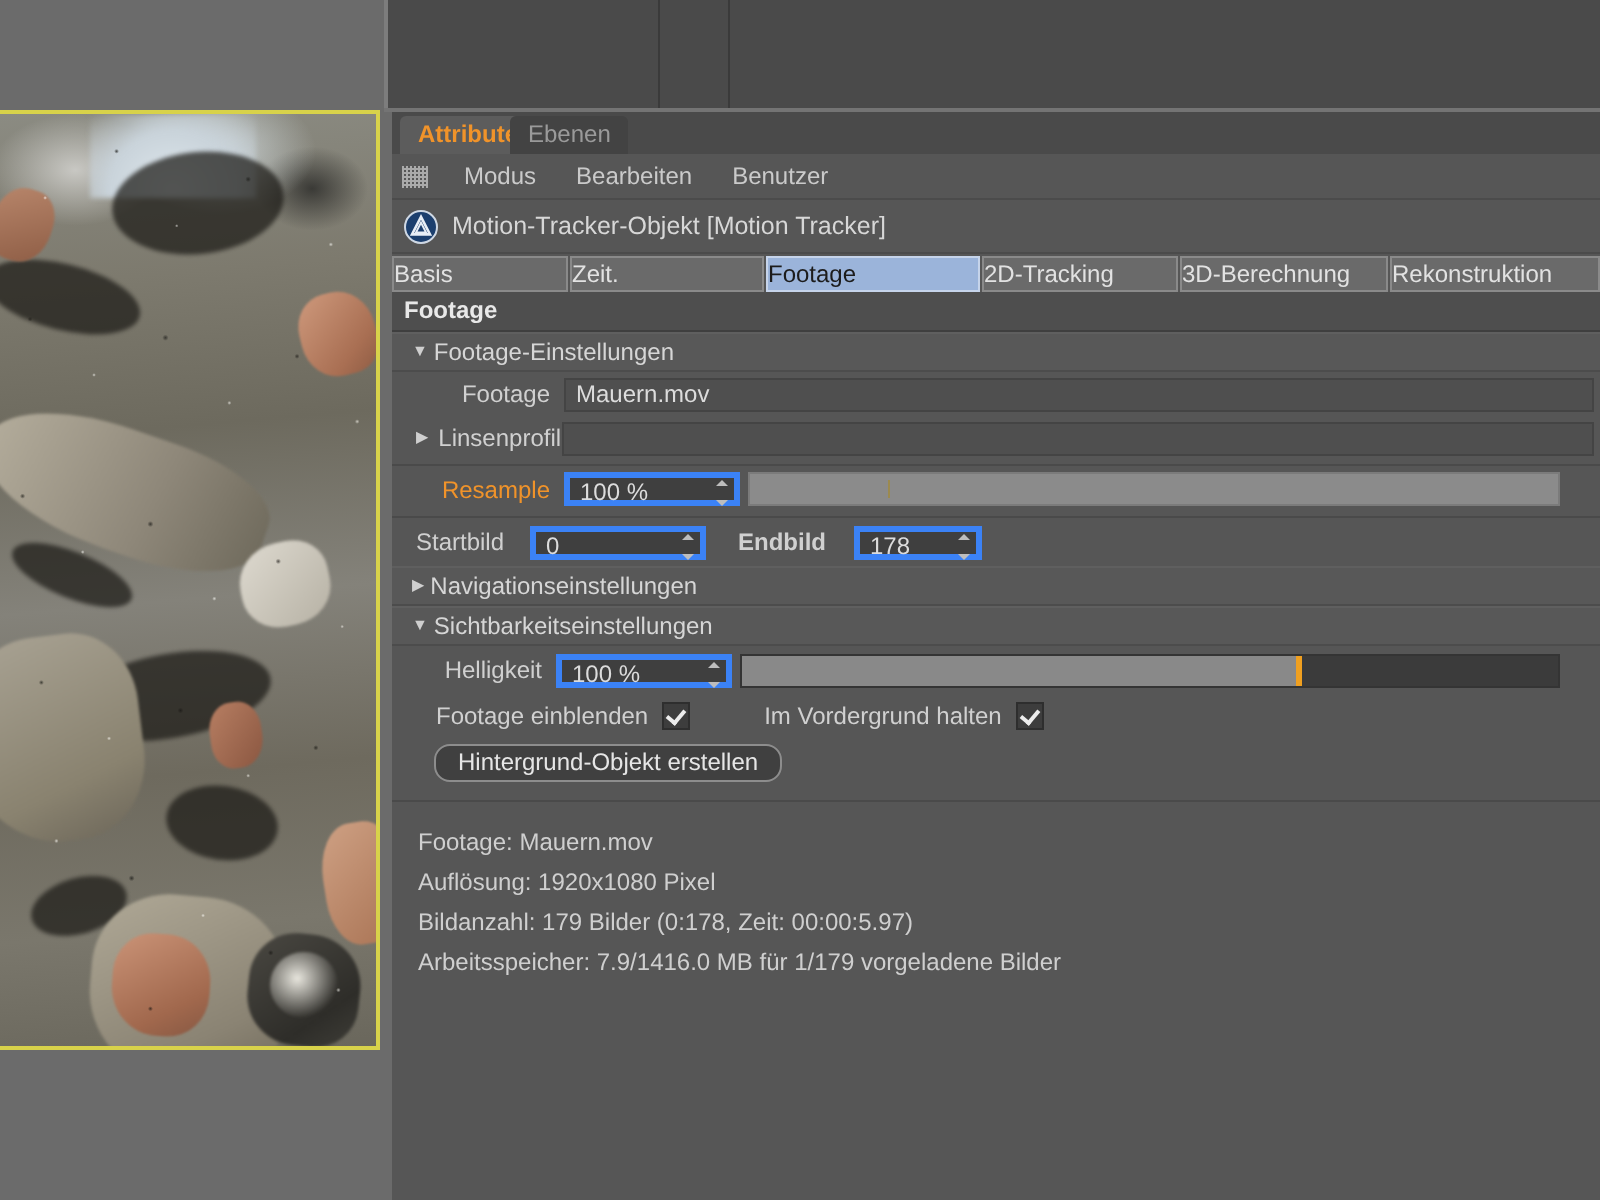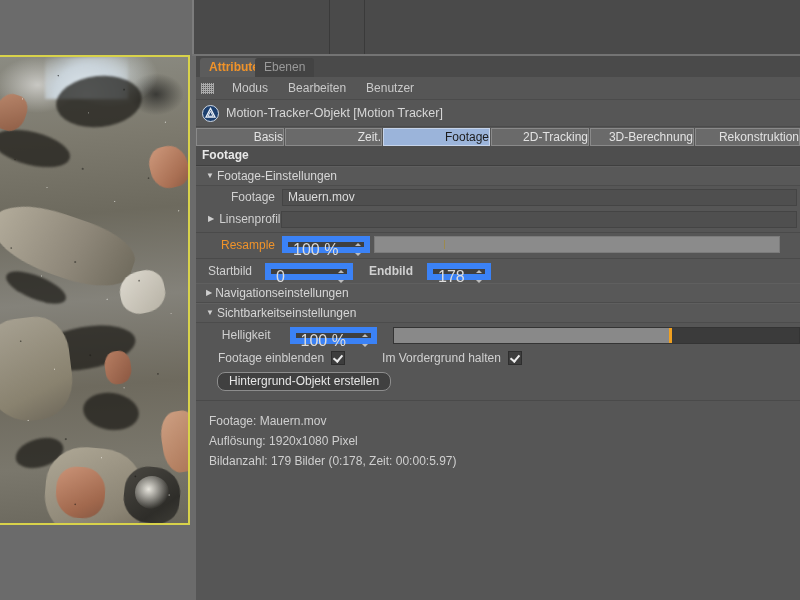--- a/index.html
+++ b/index.html
@@ -114,21 +114,21 @@
   #objhead{
     height:26px;display:flex;align-items:center;padding-left:6px;
     background:#565656;border-bottom:1px solid #4b4b4b;
   }
   #objhead .oicon{width:17px;height:17px;margin-right:7px;flex:0 0 auto;}
   #objhead .otitle{color:#d7d7d7;font-size:12.5px;}
 
   
   #maintabs{display:flex;height:18px;background:#565656;margin-top:1px;}
   .mtab{
-    flex:1 1 auto;height:18px;line-height:17px;text-align:right;font-size:12px;
+    flex:1 1 auto;height:18px;line-height:17px;text-align:left;font-size:12px;
     background:#6a6a6a;color:#e2e2e2;border:1px solid #8a8a8a;
     margin-right:1px;box-sizing:border-box;
   }
   .mtab:last-child{margin-right:0;}
   .mtab.sel{background:#9bb4da;color:#1c1c1c;border:1px solid #c6d4ea;}
 
   
   #secthead{
     height:19px;line-height:19px;background:#4e4e4e;color:#e8e8e8;
     font-weight:bold;font-size:12px;padding-left:6px;
@@ -141,22 +141,22 @@
     padding-left:10px;border-bottom:1px solid #4c4c4c;border-top:1px solid #5f5f5f;
     display:flex;align-items:center;
   }
   .tri{display:inline-block;margin-right:3px;font-size:8px;color:#cfcfcf;line-height:1;}
 
   .row{display:flex;align-items:center;height:22px;padding-left:12px;background:#565656;}
   .lab{color:#d0d0d0;font-size:12px;text-align:right;}
   .lab.hi{color:#f0932a;}
 
   .field{
-    background:#3f3f3f;border:6px solid #3b82f6;box-sizing:border-box;
-    height:17px;line-height:15px;color:#dcdcdc;font-size:16px;padding-left:5px;
+    background:#3f3f3f;border:3px solid #3b82f6;box-sizing:border-box;
+    height:17px;line-height:15px;color:#dcdcdc;font-size:12px;padding-left:5px;
     position:relative;
   }
   .spin{
     position:absolute;right:3px;top:1px;width:7px;height:13px;
     display:flex;flex-direction:column;justify-content:space-between;align-items:center;
   }
   .spin i{display:block;width:0;height:0;border-left:3px solid transparent;border-right:3px solid transparent;}
   .spin i.up{border-bottom:3px solid #bdbdbd;}
   .spin i.dn{border-top:3px solid #bdbdbd;}
 
@@ -353,21 +353,21 @@
     <div class="group">
       <span class="tri">▶</span>
       <span>Navigationseinstellungen</span>
     </div>
 
     <div class="group">
       <span class="tri">▼</span>
       <span>Sichtbarkeitseinstellungen</span>
     </div>
 
-    <div class="row" style="height:24px;gap:12px;">
+    <div class="row" style="height:24px;">
       <div class="lab" style="width:63px;">Helligkeit</div>
       <div class="field" style="margin-left:7px;width:88px;">
         <span>100 %</span>
         <span class="spin">
             <i class="up"></i>
             <i class="dn"></i>
           </span>
       </div>
       <div class="slider" style="margin-left:4px;width:410px;">
         <div class="fill" style="width:68%;"></div>
@@ -385,16 +385,17 @@
     <div class="row" style="height:25px;">
       <span class="btn" style="margin-left:9px;">Hintergrund-Objekt erstellen</span>
     </div>
 
     <div class="sep" style="margin-top:6px;"></div>
 
     <div id="infoblock">
       <div>Footage: Mauern.mov</div>
       <div>Auflösung: 1920x1080 Pixel</div>
       <div>Bildanzahl: 179 Bilder (0:178, Zeit: 00:00:5.97)</div>
+      <div>Arbeitsspeicher: 7.9/1416.0 MB für 1/179 vorgeladene Bilder</div>
     </div>
 
   </div>
 </div>
 
 </body></html>

